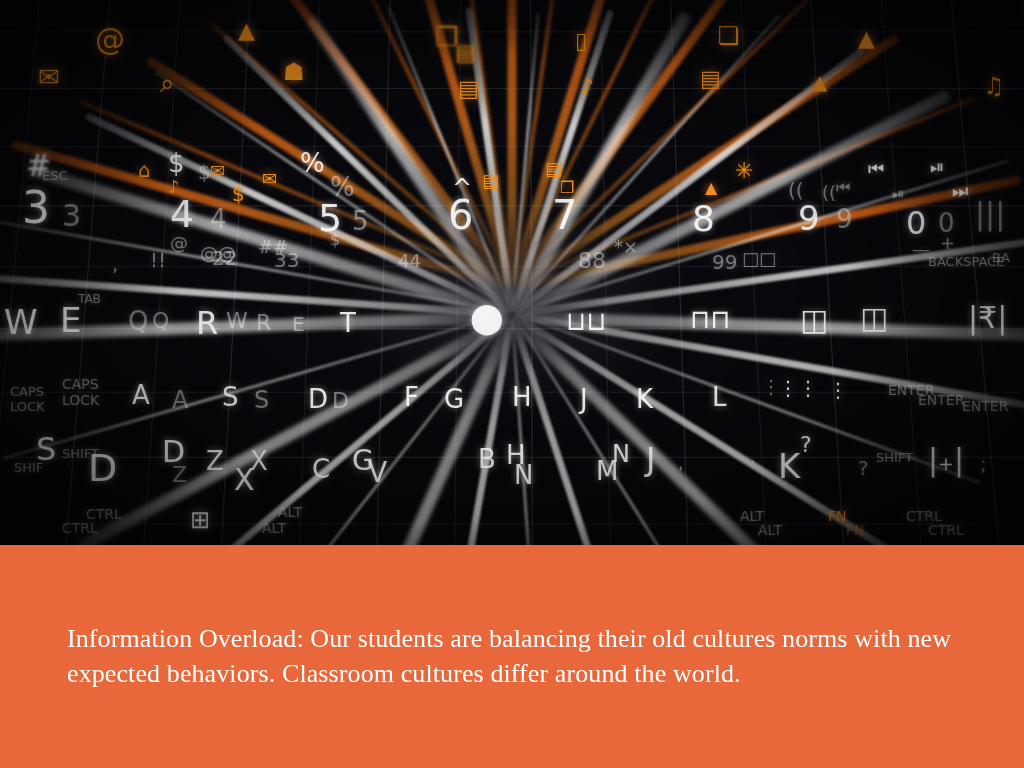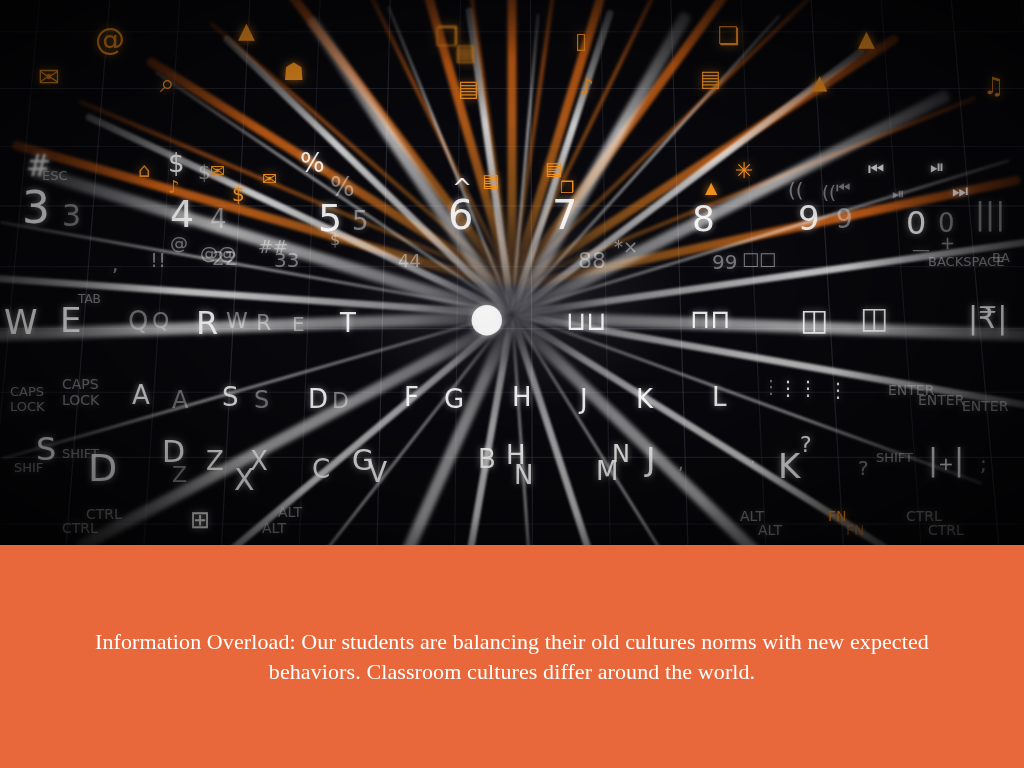--- a/index.html
+++ b/index.html
@@ -131,23 +131,23 @@
     width: 1024px;
     height: 223px;
     background: #e8683c;
     display: flex;
     align-items: center;
     justify-content: center;
   }
   .caption-text {
     color: #ffffff;
     font-family: "Liberation Serif", serif;
-    font-size: 22px;
+    font-size: 26px;
     line-height: 1.34;
-    text-align: center;
+    text-align: left;
     width: 890px;
     letter-spacing: .1px;
   }
 </style>
 </head>
 <body>
 
 <div class="slide">
 
   <div class="photo">

